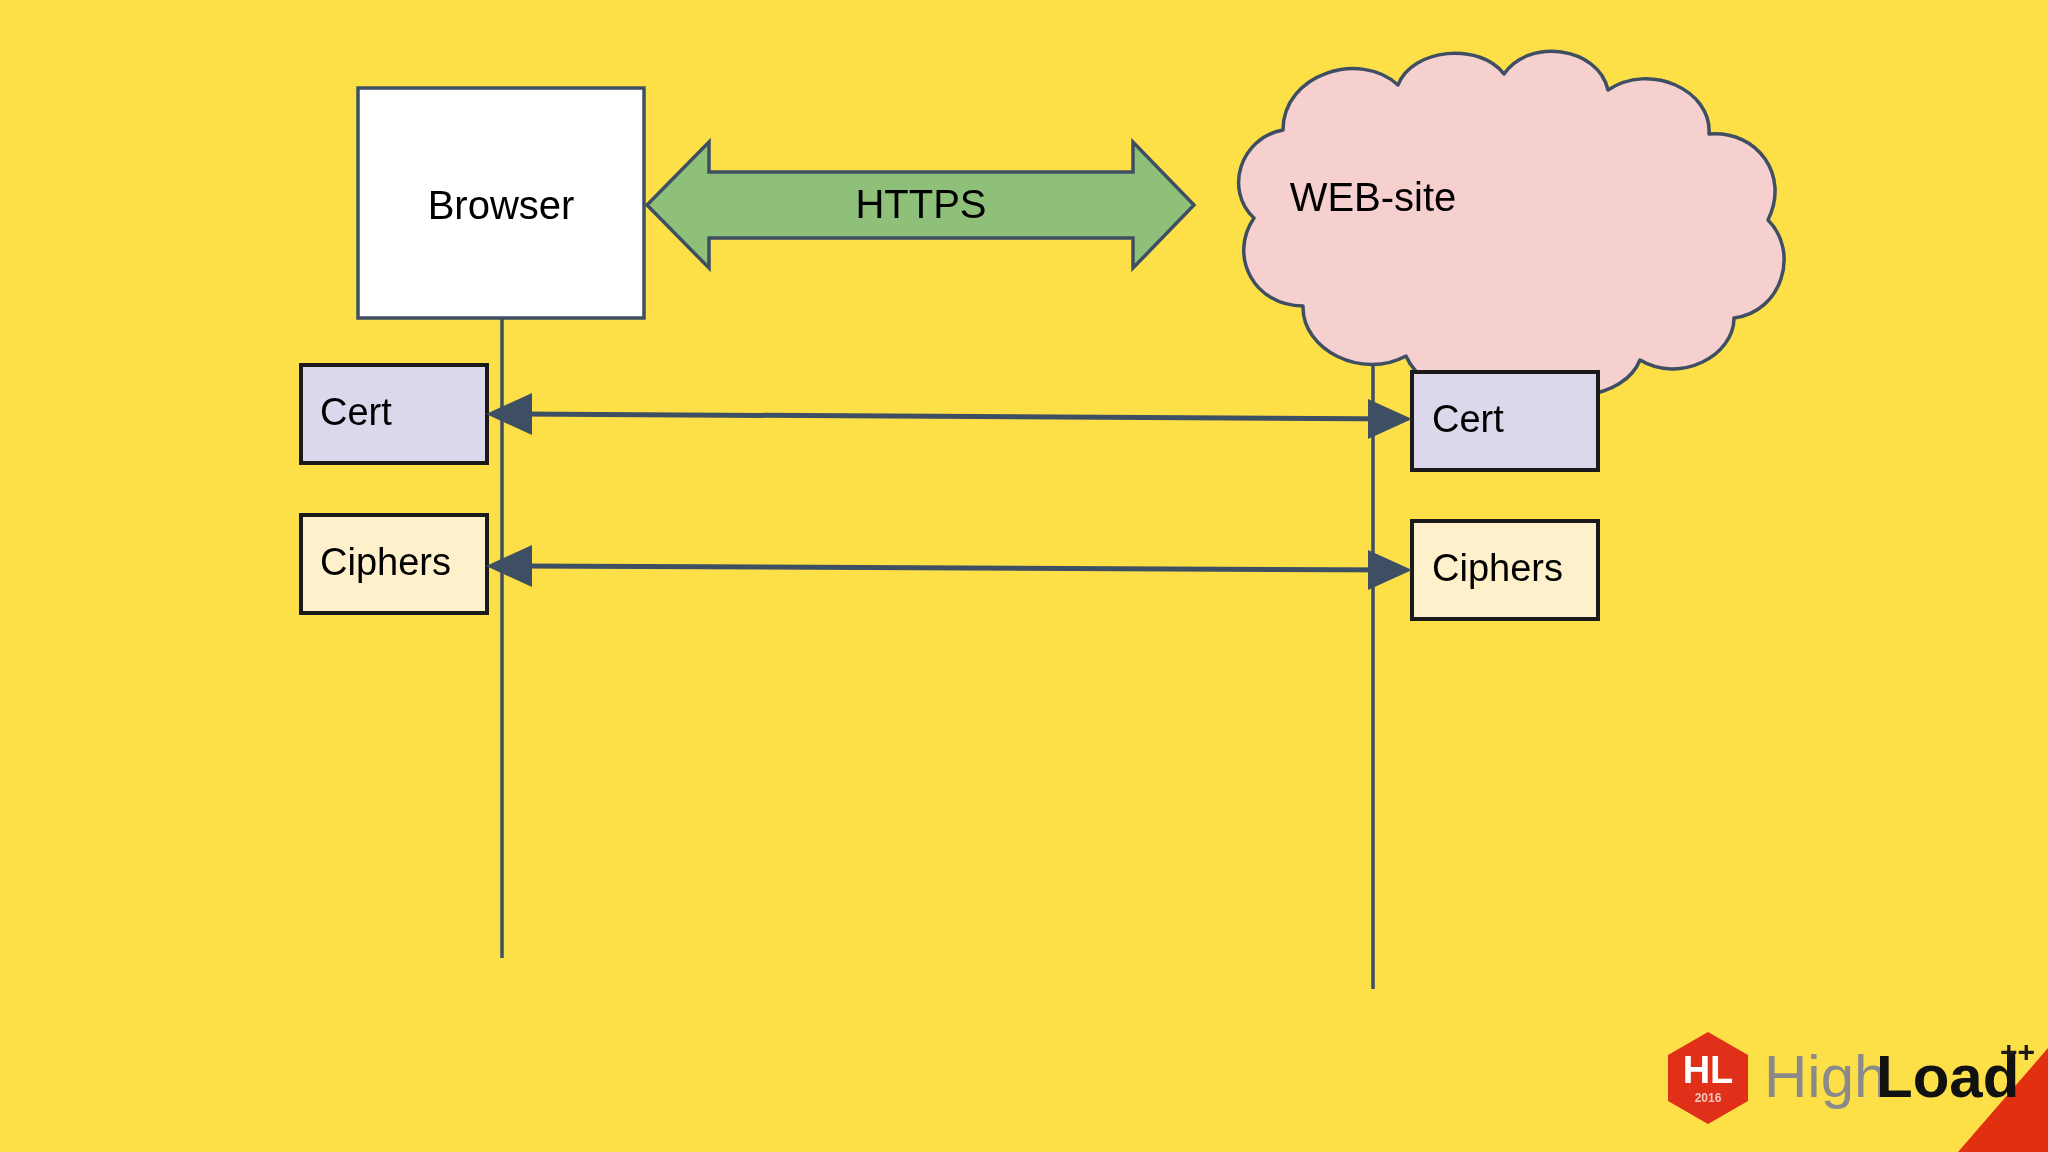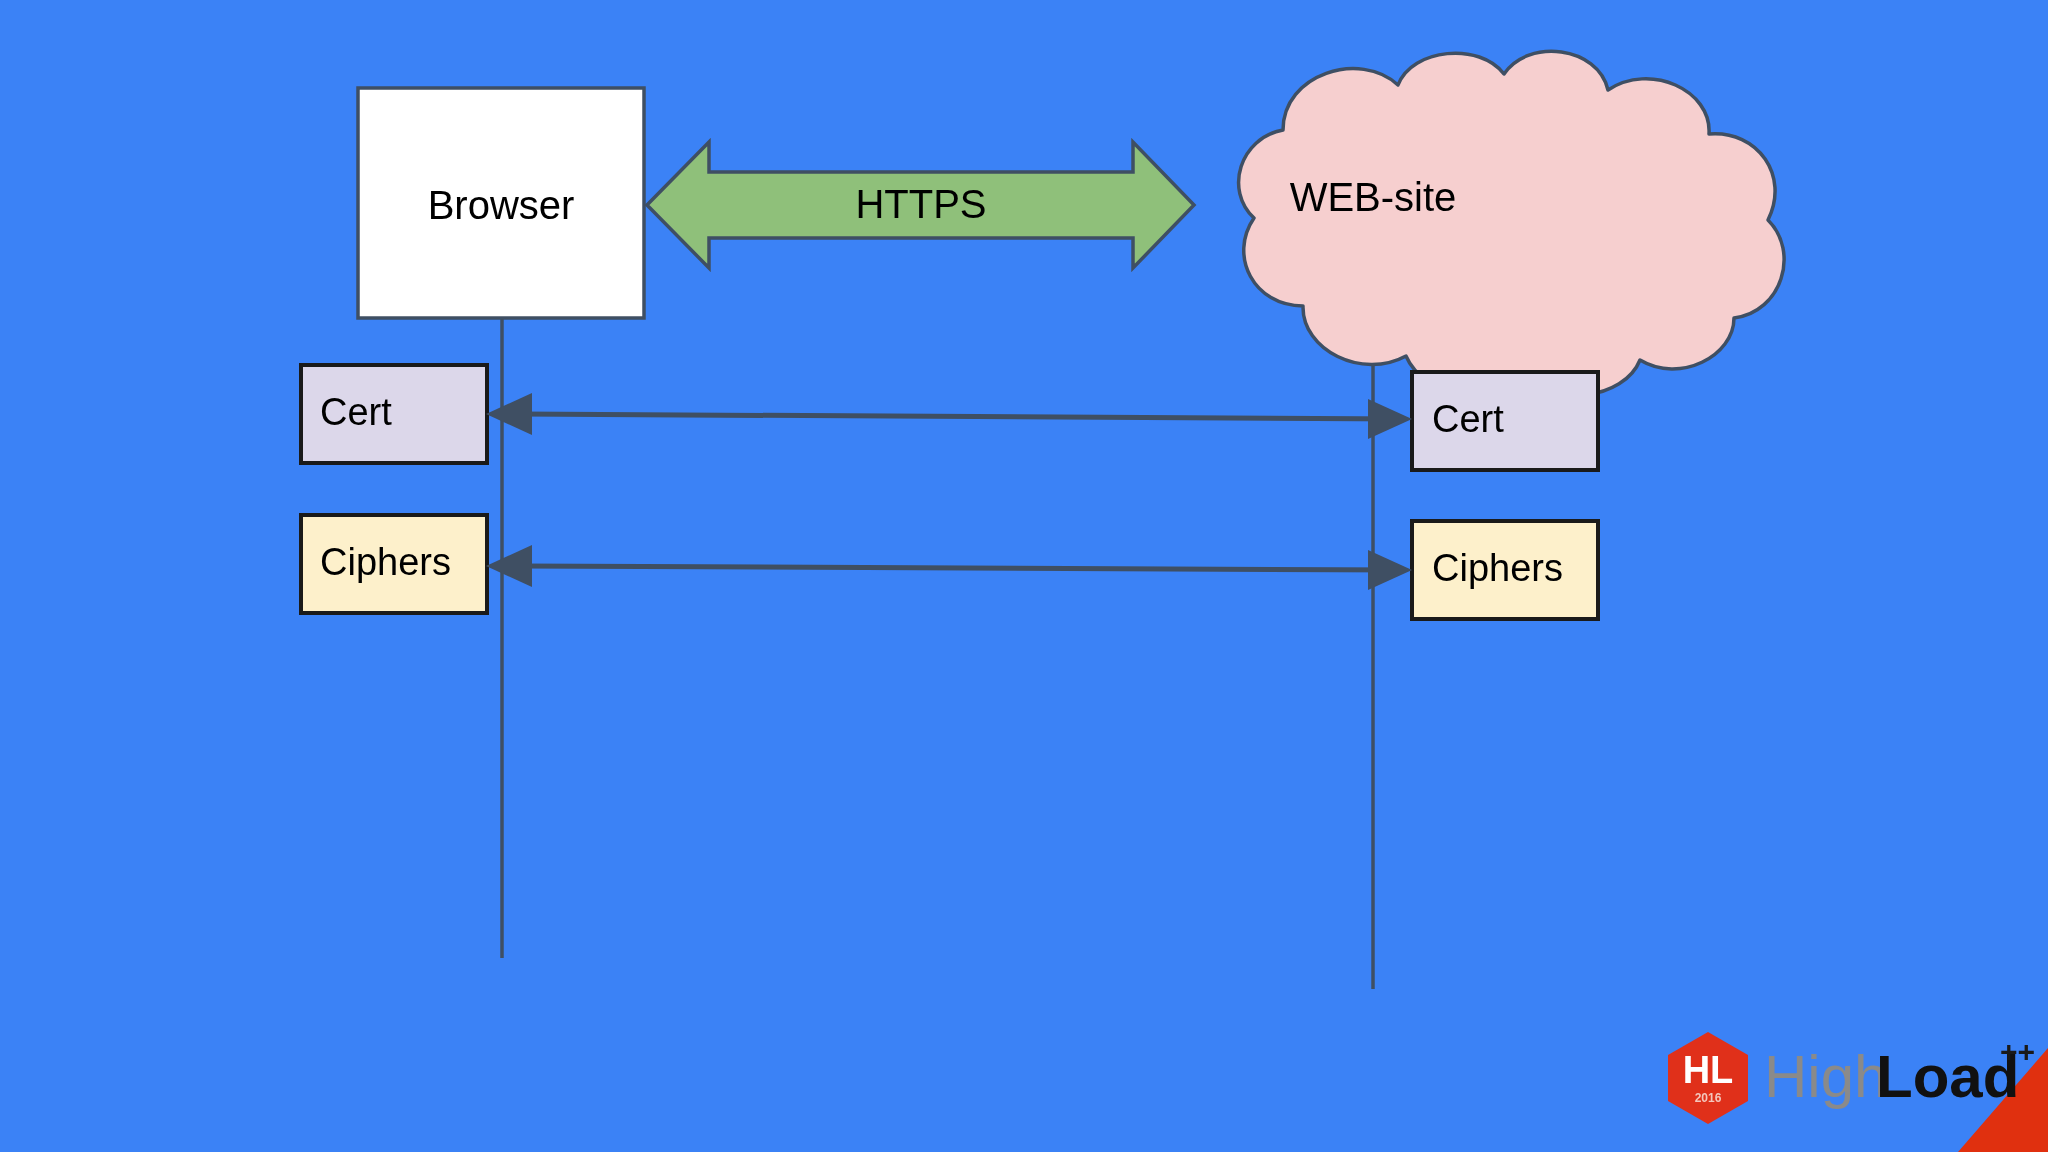--- a/index.html
+++ b/index.html
@@ -8,21 +8,21 @@
     padding: 0;
     background: #ffffff;
   }
   body {
     font-family: "Liberation Sans", sans-serif;
   }
   #canvas {
     position: relative;
     width: 2048px;
     height: 1152px;
-    background: #3b82f6;
+    background: #fde047;
     overflow: hidden;
   }
   #diagram-svg {
     position: absolute;
     left: 0;
     top: 0;
     width: 2048px;
     height: 1152px;
     display: block;
   }

